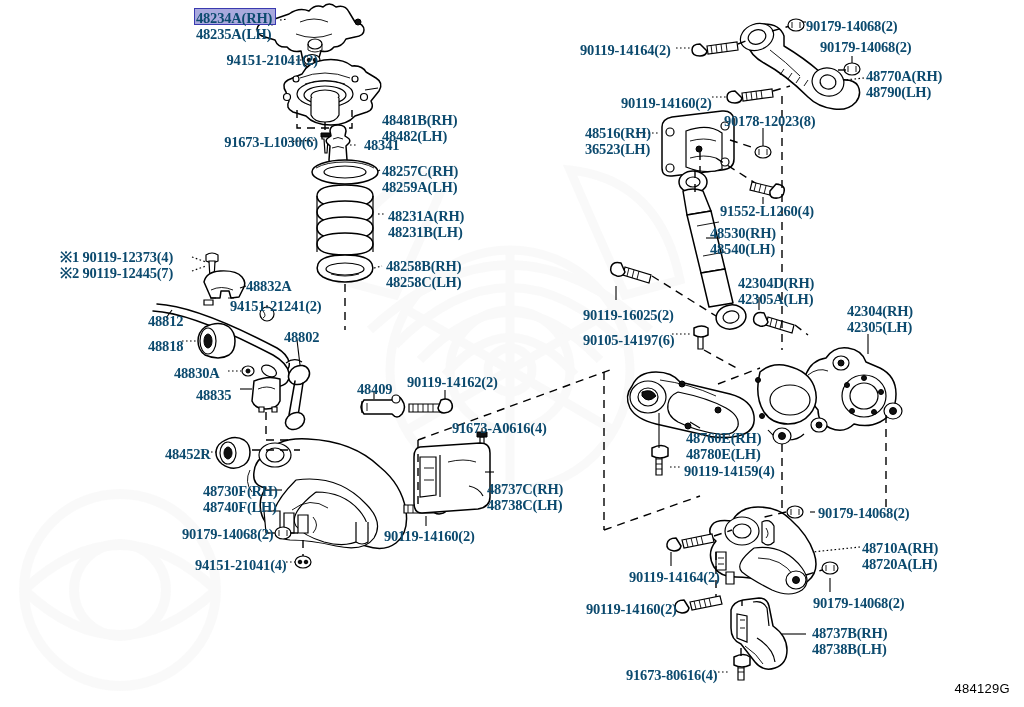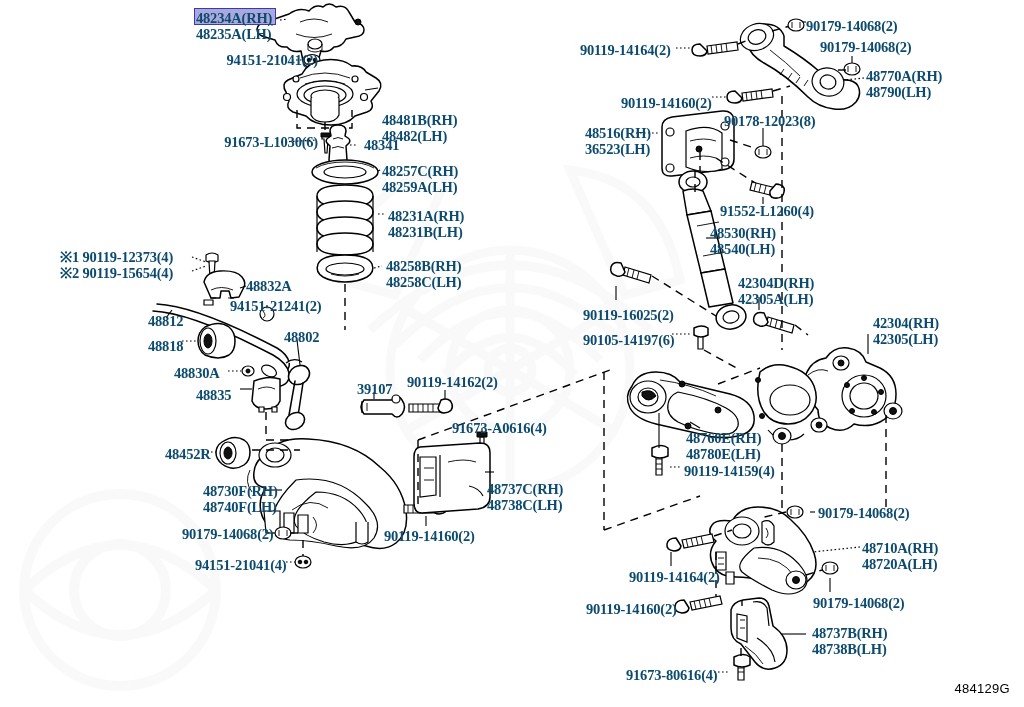--- a/index.html
+++ b/index.html
@@ -574,48 +574,48 @@
 
   <div id="labels">
       <div class="lbl" style="left: 196px; top: 11px;"><span class="ln">48234A(RH)</span><span class="ln">48235A(LH)</span></div>
       <div class="lbl r" style="left: auto; top: 53px; right: 706px;"><span class="ln">94151-21041(2)</span></div>
       <div class="lbl" style="left: 382px; top: 77px; margin-top: 36px;"><span class="ln">48481B(RH)</span><span class="ln">48482(LH)</span></div>
       <div class="lbl r" style="left: auto; top: 135px; right: 706px;"><span class="ln">91673-L1030(6)</span></div>
       <div class="lbl" style="left: 364px; top: 138px;"><span class="ln">48341</span></div>
       <div class="lbl" style="left: 382px; top: 164px;"><span class="ln">48257C(RH)</span><span class="ln">48259A(LH)</span></div>
       <div class="lbl" style="left: 388px; top: 209px;"><span class="ln">48231A(RH)</span><span class="ln">48231B(LH)</span></div>
       <div class="lbl" style="left: 386px; top: 259px;"><span class="ln">48258B(RH)</span><span class="ln">48258C(LH)</span></div>
-      <div class="lbl" style="left: 60px; top: 250px;"><span class="ln">※1 90119-12373(4)</span><span class="ln">※2 90119-15654(4)</span></div>
+      <div class="lbl" style="left: 60px; top: 250px;"><span class="ln">※1 90119-12373(4)</span><span class="ln">※2 90119-12445(7)</span></div>
       <div class="lbl" style="left: 246px; top: 279px;"><span class="ln">48832A</span></div>
       <div class="lbl" style="left: 230px; top: 299px;"><span class="ln">94151-21241(2)</span></div>
       <div class="lbl" style="left: 148px; top: 314px;"><span class="ln">48812</span></div>
       <div class="lbl" style="left: 148px; top: 339px;"><span class="ln">48818</span></div>
       <div class="lbl" style="left: 284px; top: 330px;"><span class="ln">48802</span></div>
       <div class="lbl" style="left: 174px; top: 366px;"><span class="ln">48830A</span></div>
       <div class="lbl" style="left: 196px; top: 388px;"><span class="ln">48835</span></div>
-      <div class="lbl" style="left: 357px; top: 382px;"><span class="ln">39107</span></div>
+      <div class="lbl" style="left: 357px; top: 382px;"><span class="ln">48409</span></div>
       <div class="lbl" style="left: 407px; top: 375px;"><span class="ln">90119-14162(2)</span></div>
       <div class="lbl" style="left: 452px; top: 421px;"><span class="ln">91673-A0616(4)</span></div>
       <div class="lbl" style="left: 165px; top: 447px;"><span class="ln">48452R</span></div>
       <div class="lbl" style="left: 487px; top: 466px; margin-top: 16px;"><span class="ln">48737C(RH)</span><span class="ln">48738C(LH)</span></div>
       <div class="lbl" style="left: 203px; top: 484px;"><span class="ln">48730F(RH)</span><span class="ln">48740F(LH)</span></div>
       <div class="lbl" style="left: 182px; top: 527px;"><span class="ln">90179-14068(2)</span></div>
       <div class="lbl" style="left: 384px; top: 529px;"><span class="ln">90119-14160(2)</span></div>
       <div class="lbl" style="left: 195px; top: 558px;"><span class="ln">94151-21041(4)</span></div>
       <div class="lbl" style="left: 806px; top: 19px;"><span class="ln">90179-14068(2)</span></div>
       <div class="lbl" style="left: 580px; top: 43px;"><span class="ln">90119-14164(2)</span></div>
       <div class="lbl" style="left: 820px; top: 40px;"><span class="ln">90179-14068(2)</span></div>
       <div class="lbl" style="left: 866px; top: 69px;"><span class="ln">48770A(RH)</span><span class="ln">48790(LH)</span></div>
       <div class="lbl" style="left: 621px; top: 96px;"><span class="ln">90119-14160(2)</span></div>
       <div class="lbl" style="left: 585px; top: 126px;"><span class="ln">48516(RH)</span><span class="ln">36523(LH)</span></div>
       <div class="lbl" style="left: 724px; top: 114px;"><span class="ln">90178-12023(8)</span></div>
       <div class="lbl" style="left: 720px; top: 204px;"><span class="ln">91552-L1260(4)</span></div>
       <div class="lbl" style="left: 710px; top: 226px;"><span class="ln">48530(RH)</span><span class="ln">48540(LH)</span></div>
       <div class="lbl" style="left: 738px; top: 276px;"><span class="ln">42304D(RH)</span><span class="ln">42305A(LH)</span></div>
-      <div class="lbl" style="left: 847px; top: 316px; margin-left: 26px;"><span class="ln">42304(RH)</span><span class="ln">42305(LH)</span></div>
+      <div class="lbl" style="left: 847px; top: 304px;"><span class="ln">42304(RH)</span><span class="ln">42305(LH)</span></div>
       <div class="lbl" style="left: 583px; top: 308px;"><span class="ln">90119-16025(2)</span></div>
       <div class="lbl" style="left: 583px; top: 333px;"><span class="ln">90105-14197(6)</span></div>
       <div class="lbl" style="left: 686px; top: 431px;"><span class="ln">48760E(RH)</span><span class="ln">48780E(LH)</span></div>
       <div class="lbl" style="left: 684px; top: 464px;"><span class="ln">90119-14159(4)</span></div>
       <div class="lbl" style="left: 818px; top: 506px;"><span class="ln">90179-14068(2)</span></div>
       <div class="lbl" style="left: 862px; top: 541px;"><span class="ln">48710A(RH)</span><span class="ln">48720A(LH)</span></div>
       <div class="lbl" style="left: 629px; top: 570px;"><span class="ln">90119-14164(2)</span></div>
       <div class="lbl" style="left: 813px; top: 596px;"><span class="ln">90179-14068(2)</span></div>
       <div class="lbl" style="left: 586px; top: 602px;"><span class="ln">90119-14160(2)</span></div>
       <div class="lbl" style="left: 812px; top: 626px;"><span class="ln">48737B(RH)</span><span class="ln">48738B(LH)</span></div>

